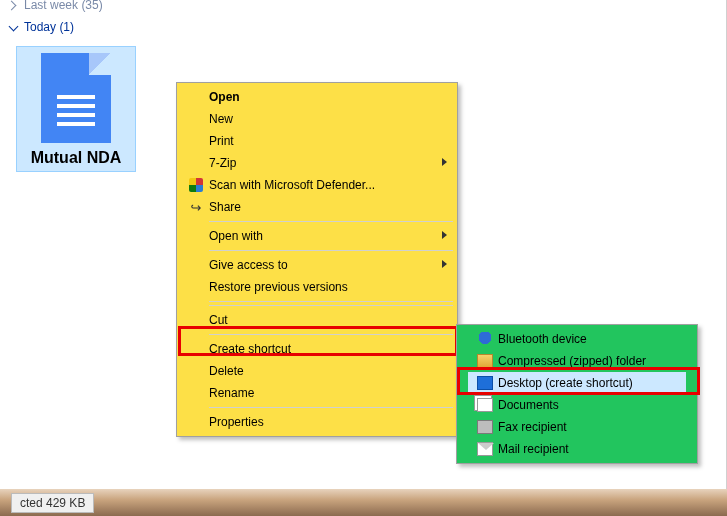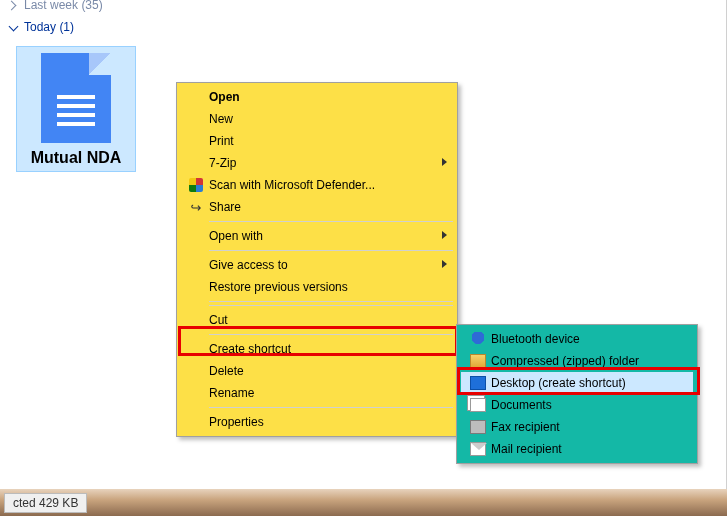--- a/index.html
+++ b/index.html
@@ -113,24 +113,24 @@
   }
   .highlight-red {
     position: absolute;
     border: 3px solid #e80000;
     pointer-events: none;
   }
   .submenu {
     position: absolute;
     top: 324px; left: 456px;
     width: 242px;
-    background: #14b8a6;
+    background: #22c55e;
     border: 1px solid #a0a0a0;
     box-shadow: 3px 3px 4px rgba(0,0,0,0.25);
-    padding: 3px 4px;
+    padding: 3px 11px;
   }
   .submenu .menu-item { height: 22px; padding-right:10px;}
   .submenu .menu-item.hover { background: #cce8ff; }
   .mini-icon { width:16px; height:14px; display:inline-block; }
   .ic-bt { background: radial-gradient(circle at 50% 40%, #2e6bd6 55%, transparent 56%); border-radius:2px;}
   .ic-zip { background: linear-gradient(#f6d26b,#e0a838); border:1px solid #b8872d;}
   .ic-desktop { background:#1e6fd9; border:1px solid #0b4fa8;}
   .ic-docs { background:#fff; border:1px solid #999; box-shadow: -2px -2px 0 #fff, -2px -2px 0 1px #999;}
   .ic-fax { background:#bdbdbd; border:1px solid #7a7a7a;}
   .ic-mail { background:#fff; border:1px solid #999; position:relative;}
@@ -140,21 +140,21 @@
   .statusbar {
     position: absolute;
     left: 0; bottom: 0; height: 27px; width: 100%;
     display:flex; align-items:center;
     font-size: 12px; color:#333;
     background: linear-gradient(#e8d3bd,#c9a47e 40%, #8b6a4f);
     padding-left: 4px;
   }
   .statusbar .inner {
     background:#f0f0f0; height:20px; display:flex;align-items:center;
-    padding: 0 8px; border:1px solid #bbb;
+    padding: 0 8px; border:1px solid #bbb;margin-left:7px;
   }
 </style>
 </head>
 <body>
 
 <div class="explorer">
 
   <div class="group-header faded">
     <span class="chevron right"></span>
     <span>Last week</span>&nbsp;

